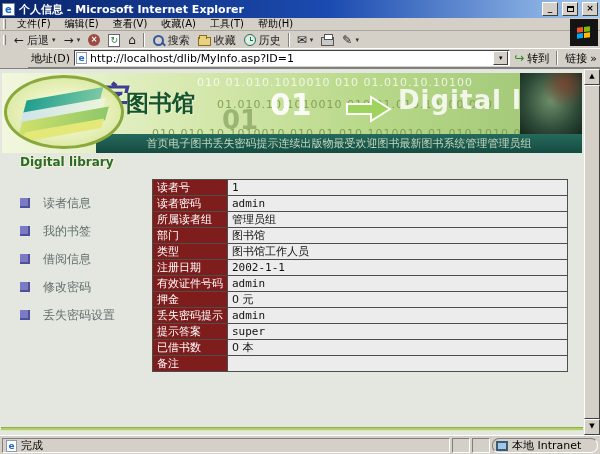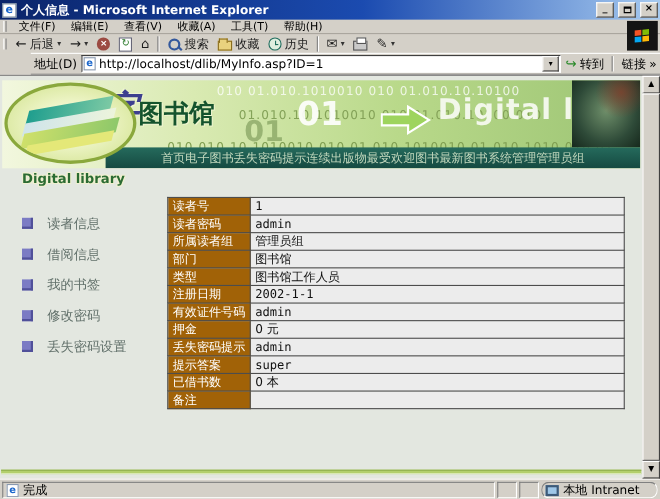--- a/index.html
+++ b/index.html
@@ -111,21 +111,21 @@
     text-shadow:1px 1px 0 #f0f0d0,-1px -1px 0 #f0f0d0, 1px -1px 0 #f0f0d0, -1px 1px 0 #f0f0d0; white-space:nowrap; }
   
   .side-menu { position:absolute; left:20px; top:120px; list-style:none; }
   .side-menu li { display:flex; align-items:center; gap:13px; height:28px; }
   .bullet { width:10px; height:10px; background:#7b7bc4; flex:0 0 auto;
     border-right:2px solid #50509a; border-bottom:2px solid #50509a; }
   .side-label { font-size:12px; color:#61706a; white-space:nowrap; }
   
   .info-table { position:absolute; left:152px; top:110px; border-collapse:collapse; }
   .info-table td { border:1px solid #4d4d4d; font-size:11px; height:13px; padding:0 4px; vertical-align:middle; }
-  td.lbl { background:#a16207; color:#fff; width:66px; white-space:nowrap; }
+  td.lbl { background:#7f1d1d; color:#fff; width:66px; white-space:nowrap; }
   td.val { background:#ececec; color:#111; width:340px; }
   .mono { font-family:"DejaVu Sans Mono","Liberation Mono",monospace; }
   .green-hr { position:absolute; left:1px; top:358px; width:582px; height:4px;
     background:#b3cf6d; border-top:1px solid #8fae4e; border-bottom:1px solid #d9e8b4; }
   
   .vscroll { position:absolute; right:0; top:0; width:16px; height:100%; background:#d4d0c8;
     display:flex; flex-direction:column; z-index:5; }
   .scroll-btn { height:16px; flex:0 0 auto; background:#d4d0c8; border:1px solid;
     border-color:#fff #404040 #404040 #fff; font-size:7px; line-height:13px; text-align:center; color:#000; }
   .scroll-thumb { flex:1; background:#d4d0c8; border:1px solid; border-color:#fff #404040 #404040 #fff; }
@@ -279,25 +279,25 @@
       <span class="logo-caption">Digital library</span>
     </div>
 
     <ul class="side-menu">
       <li>
         <span class="bullet"></span>
         <span class="side-label">读者信息</span>
       </li>
       <li>
         <span class="bullet"></span>
+        <span class="side-label">我的书签</span>
+      </li>
+      <li>
+        <span class="bullet"></span>
         <span class="side-label">借阅信息</span>
-      </li>
-      <li>
-        <span class="bullet"></span>
-        <span class="side-label">我的书签</span>
       </li>
       <li>
         <span class="bullet"></span>
         <span class="side-label">修改密码</span>
       </li>
       <li>
         <span class="bullet"></span>
         <span class="side-label">丢失密码设置</span>
       </li>
     </ul>

